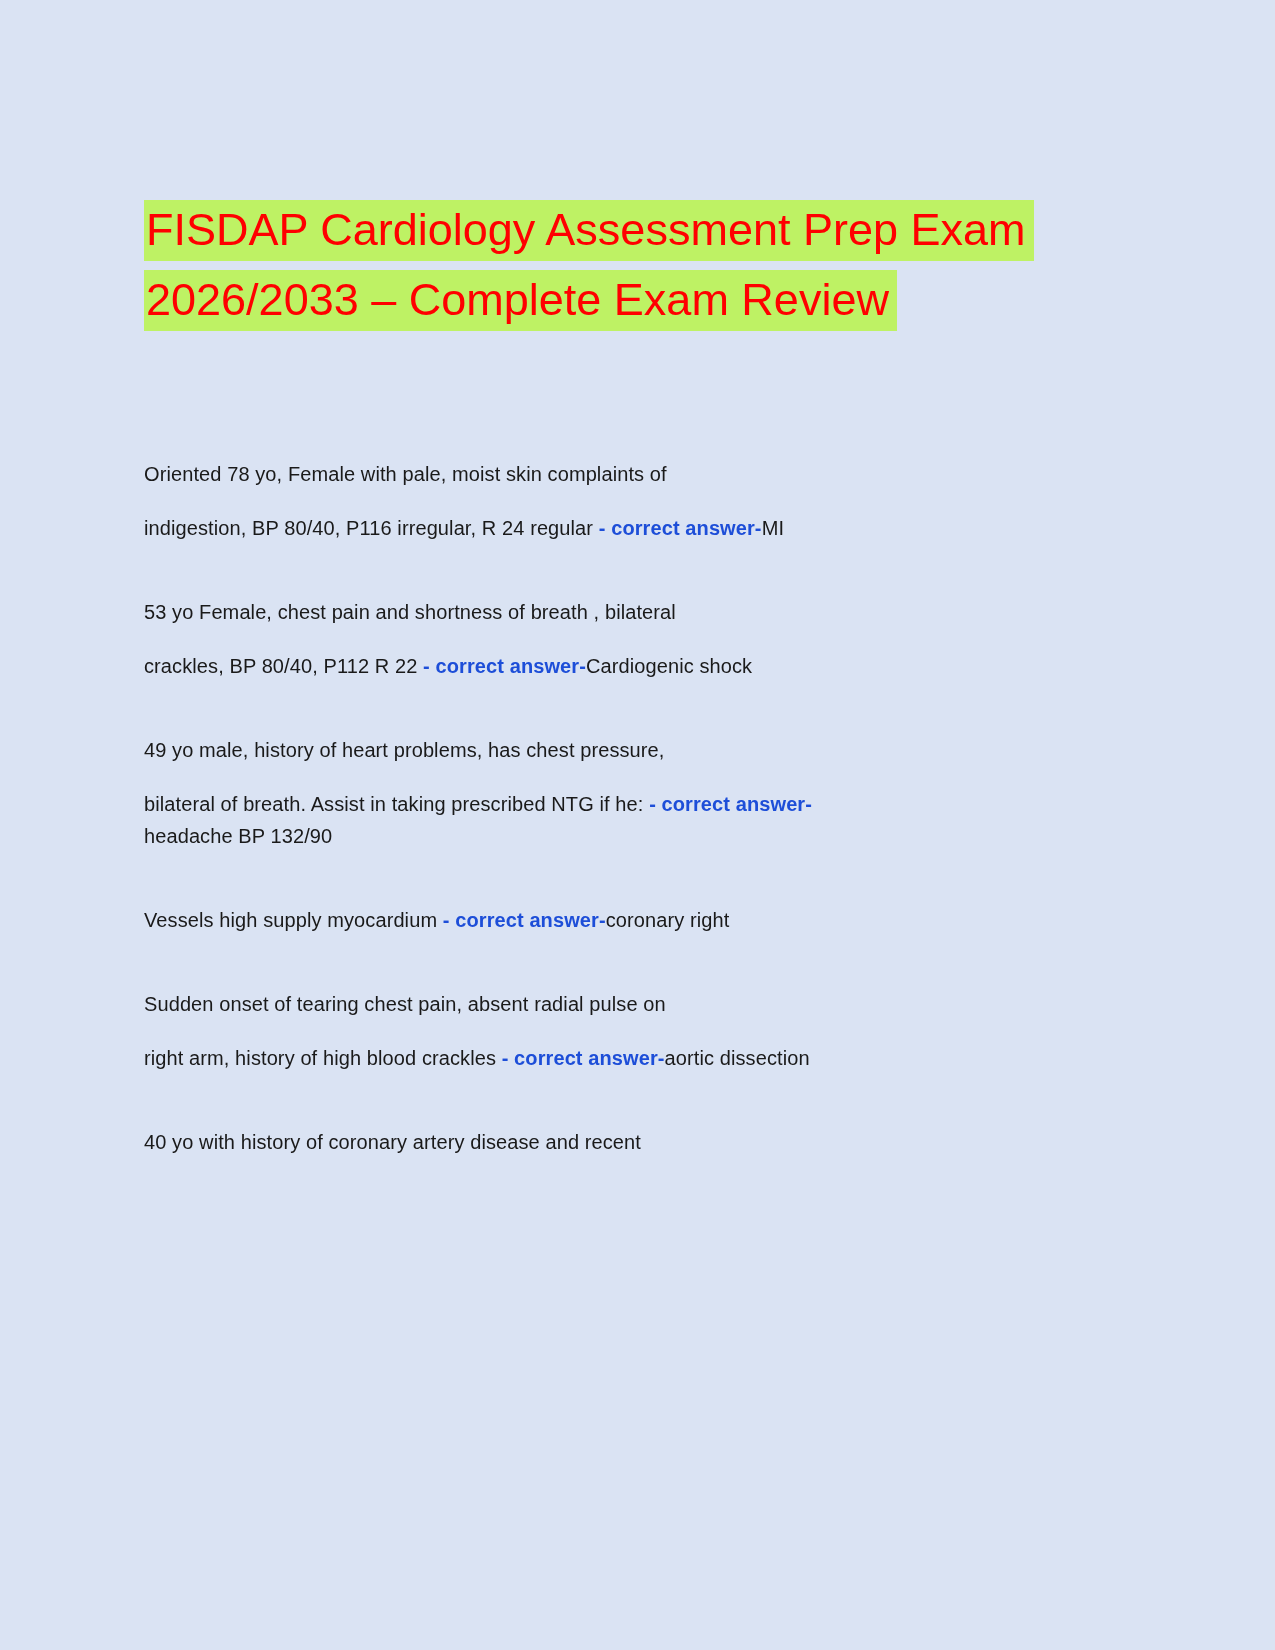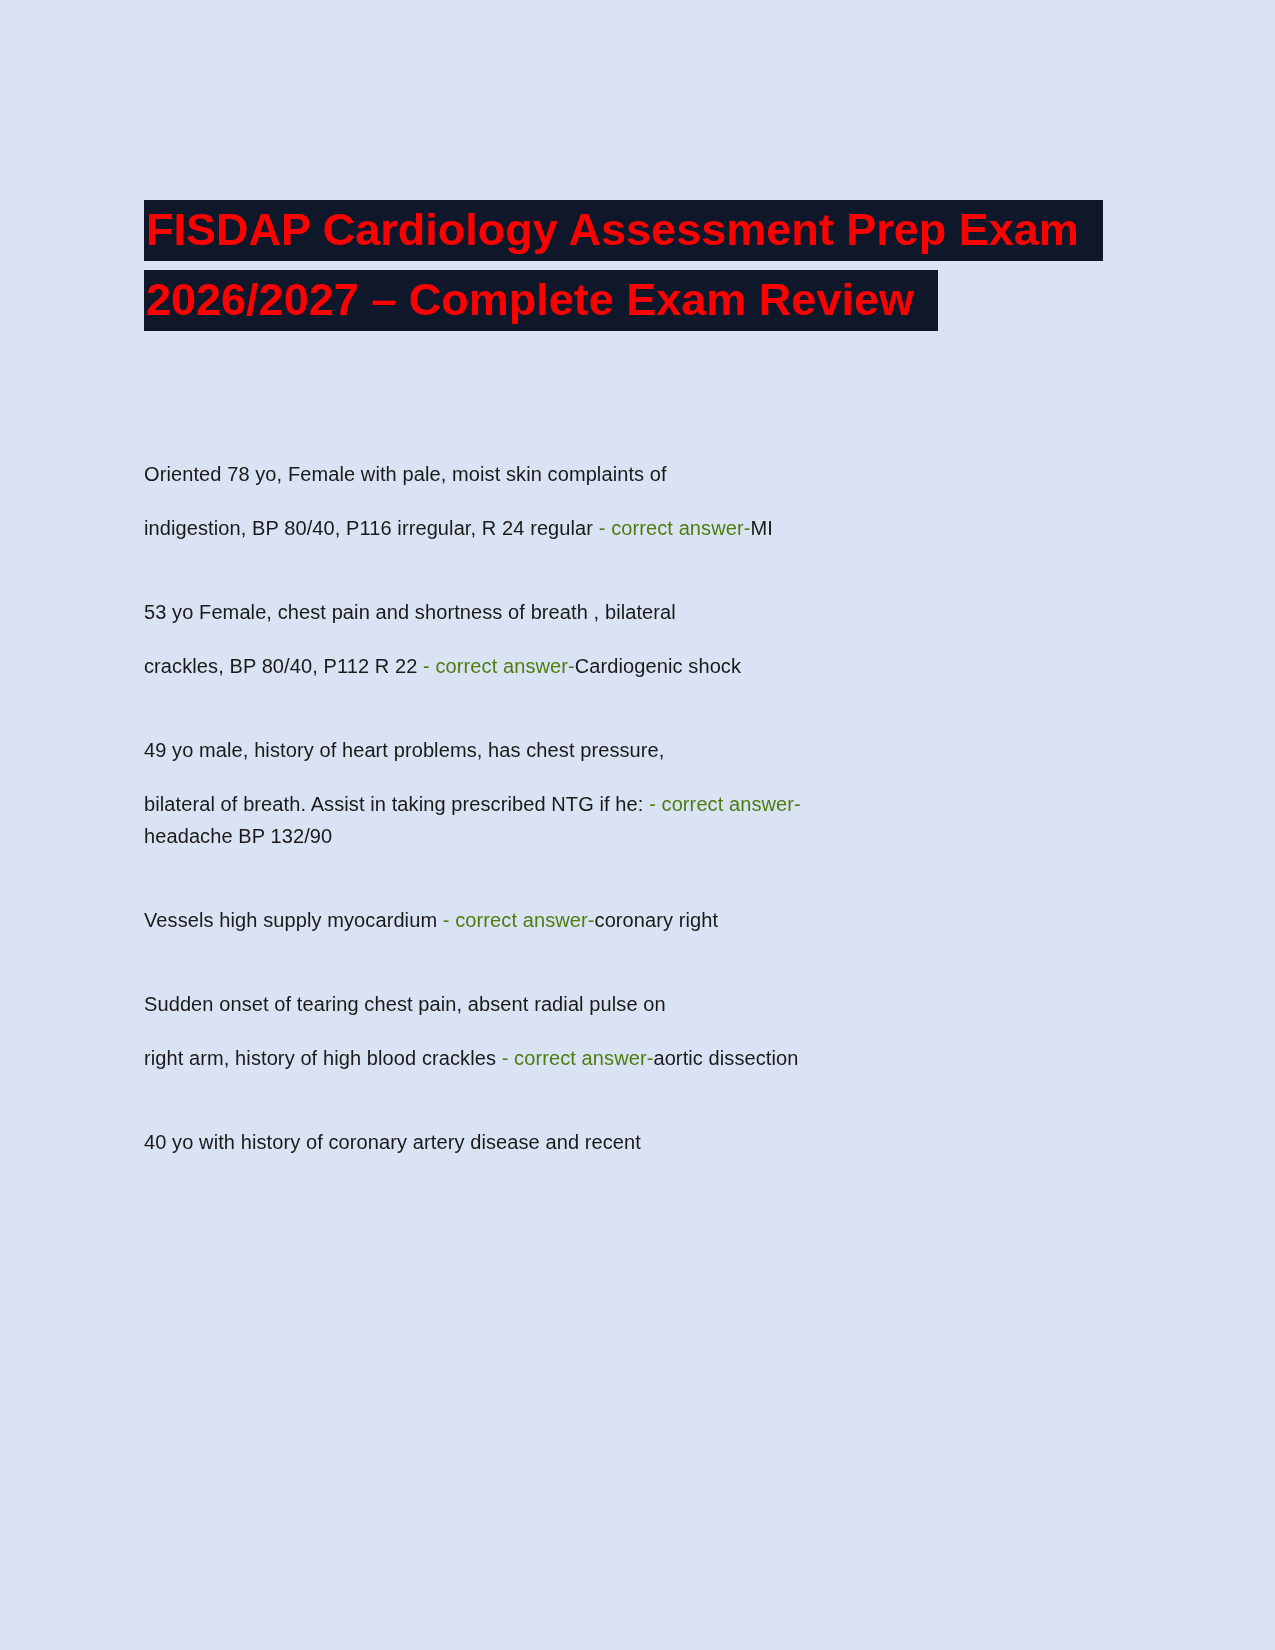--- a/index.html
+++ b/index.html
@@ -20,60 +20,60 @@
     padding: 198px 90px 0 144px;
   }
   .title-block {
     margin-bottom: 126px;
   }
   .title-line {
     margin-bottom: 6px;
   }
   .title-line > span {
     display: inline;
-    background: #0f172a;
+    background: #bef264;
     color: #ff0000;
-    font-weight: 700;
+    font-weight: 400;
     font-size: 45px;
     line-height: 64px;
-    padding: 4px 24px 6px 2px;
+    padding: 4px 8px 6px 2px;
     box-decoration-break: clone;
     -webkit-box-decoration-break: clone;
   }
   .qa-para {
     margin-bottom: 52px;
   }
   .qa-para.extra-gap {
   }
   .qa-line {
     font-size: 20px;
     line-height: 32px;
     margin-bottom: 22px;
     color: #1a1a1a;
     letter-spacing: 0.1px;
   }
   .qa-line.no-gap {
     margin-bottom: 0;
   }
   .seg-answer {
-    color: #4d7c0f;
-    font-weight: 400;
+    color: #1d4ed8;
+    font-weight: 700;
   }
 </style>
 </head>
 <body>
 
 <div class="page">
 
   <div class="title-block">
     <div class="title-line">
       <span>FISDAP Cardiology Assessment Prep Exam</span>
     </div>
     <div class="title-line">
-      <span>2026/2027 – Complete Exam Review</span>
+      <span>2026/2033 – Complete Exam Review</span>
     </div>
   </div>
 
   <div class="qa-para">
     <div class="qa-line">
       <span>Oriented 78 yo, Female with pale, moist skin complaints of</span>
     </div>
     <div class="qa-line">
       <span>indigestion, BP 80/40, P116 irregular, R 24 regular </span><span class="seg-answer">- correct answer-</span><span>MI</span>
     </div>

